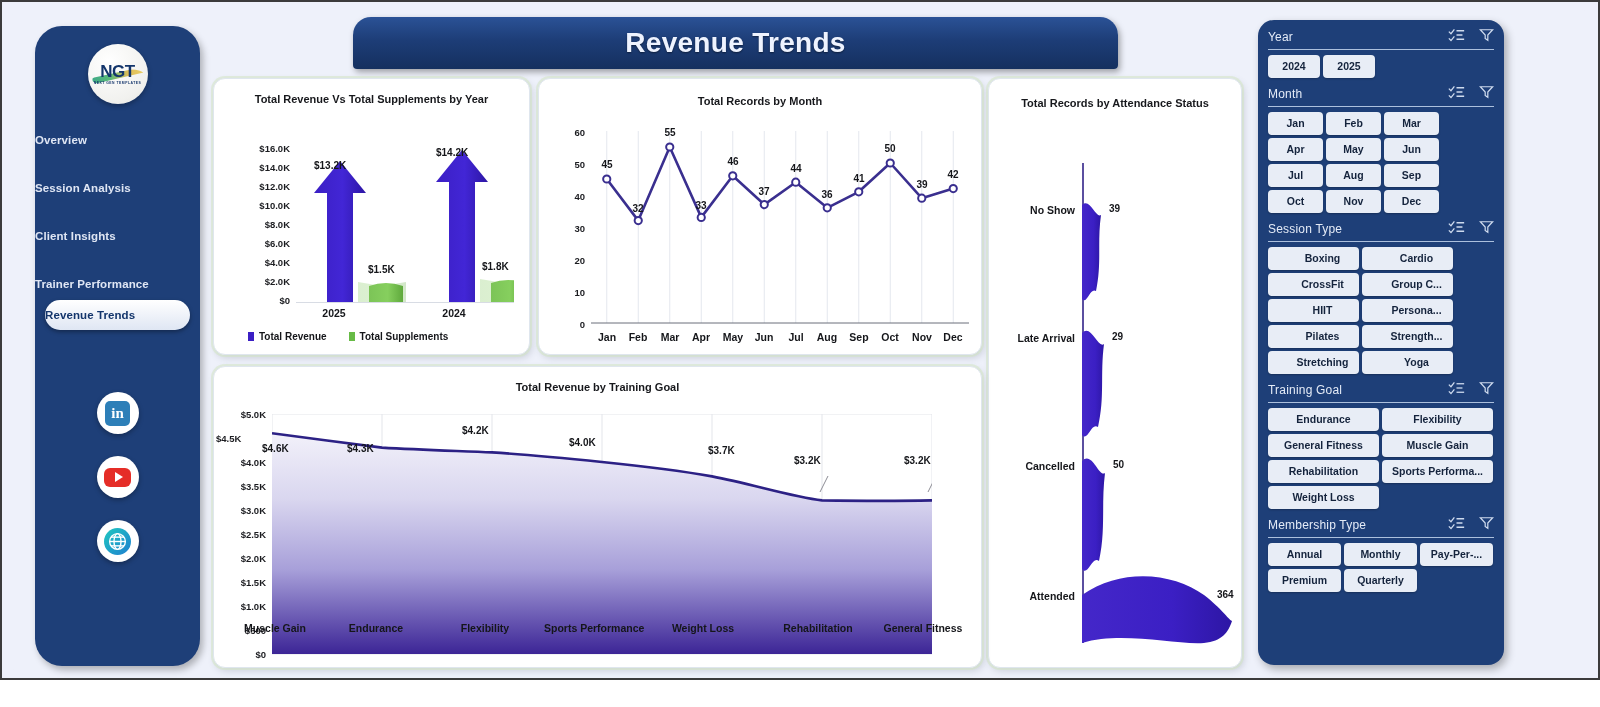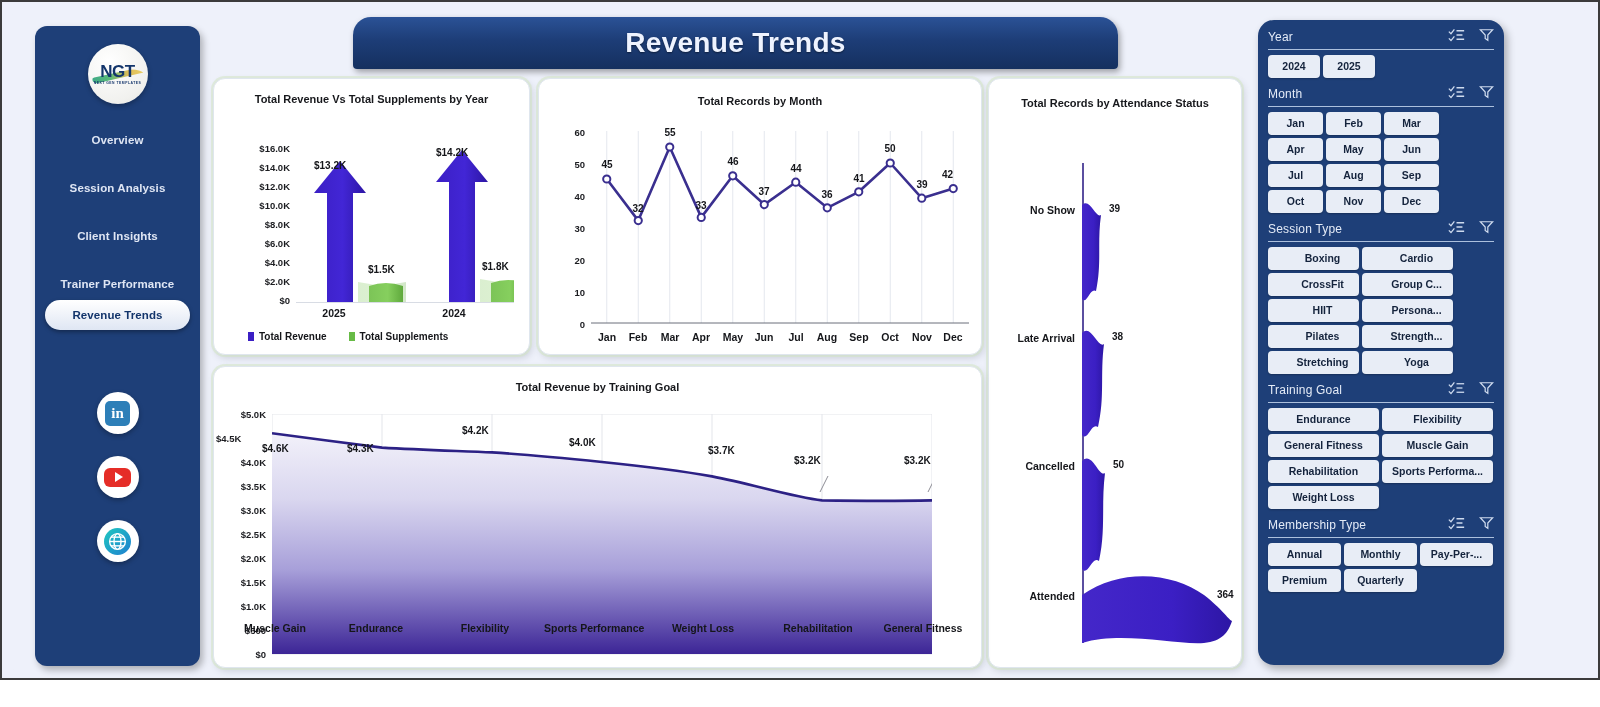--- a/index.html
+++ b/index.html
@@ -15,21 +15,21 @@
     box-sizing:border-box;
   }
   .inner{
     position:absolute;left:8px;top:6px;width:1580px;height:666px;
     background:#eef1fa;border-radius:14px;
   }
 
   
   .sidebar{
     position:absolute;left:25px;top:18px;width:165px;height:640px;
-    background:#1e3f78;border-radius:12px;
+    background:#1e3f78;border-radius:27px;
     box-shadow:3px 4px 7px rgba(0,0,0,.28);
   }
   .logo-wrap{
     position:absolute;left:50%;top:18px;transform:translateX(-50%);
     width:60px;height:60px;border-radius:50%;
     background:radial-gradient(circle at 35% 30%,#ffffff 0%,#f1f1ee 70%,#e3e3dd 100%);
     box-shadow:0 2px 5px rgba(0,0,0,.3);
     display:flex;align-items:center;justify-content:center;flex-direction:column;
     overflow:hidden;
   }
@@ -42,21 +42,21 @@
     border-radius:50%;
     background:linear-gradient(90deg,#1f9d74 0%,#3fae62 35%,#d8b13a 70%,#e8c84e 100%);
     opacity:.85;transform:rotate(-7deg);z-index:1;
     clip-path:polygon(0 35%,100% 0,100% 40%,0 80%);
   }
   .logo-sub{
     font-size:3.4px;font-weight:bold;color:#14356b;letter-spacing:.5px;
     margin-top:1px;position:relative;z-index:2;
   }
   .nav-item{
-    position:absolute;left:0;width:165px;text-align:center;
+    position:absolute;left:0;width:165px;
     font-size:11.5px;font-weight:bold;color:#dfe6f4;
     letter-spacing:.1px;
   }
   .nav-item.active{
     left:10px;width:145px;height:30px;line-height:30px;
     background:linear-gradient(180deg,#ffffff 0%,#dfe6f3 100%);
     color:#13356b;border-radius:15px;
     box-shadow:0 2px 4px rgba(0,0,0,.35);
   }
   .social{
@@ -299,21 +299,21 @@
     <div class="val-lbl" style="left:88px;top:124px;width:22px;text-align:center;">32</div>
     <div class="val-lbl" style="left:120px;top:48px;width:22px;text-align:center;">55</div>
     <div class="val-lbl" style="left:151px;top:121px;width:22px;text-align:center;">33</div>
     <div class="val-lbl" style="left:183px;top:77px;width:22px;text-align:center;">46</div>
     <div class="val-lbl" style="left:214px;top:107px;width:22px;text-align:center;">37</div>
     <div class="val-lbl" style="left:246px;top:84px;width:22px;text-align:center;">44</div>
     <div class="val-lbl" style="left:277px;top:110px;width:22px;text-align:center;">36</div>
     <div class="val-lbl" style="left:309px;top:94px;width:22px;text-align:center;">41</div>
     <div class="val-lbl" style="left:340px;top:64px;width:22px;text-align:center;">50</div>
     <div class="val-lbl" style="left:372px;top:100px;width:22px;text-align:center;">39</div>
-    <div class="val-lbl" style="left:403px;top:90px;width:22px;">42</div>
+    <div class="val-lbl" style="left:403px;top:90px;width:22px;text-align:center;">42</div>
 
     <div class="cat-lbl" style="left:53px;top:252px;width:30px;">Jan</div>
     <div class="cat-lbl" style="left:84px;top:252px;width:30px;">Feb</div>
     <div class="cat-lbl" style="left:116px;top:252px;width:30px;">Mar</div>
     <div class="cat-lbl" style="left:147px;top:252px;width:30px;">Apr</div>
     <div class="cat-lbl" style="left:179px;top:252px;width:30px;">May</div>
     <div class="cat-lbl" style="left:210px;top:252px;width:30px;">Jun</div>
     <div class="cat-lbl" style="left:242px;top:252px;width:30px;">Jul</div>
     <div class="cat-lbl" style="left:273px;top:252px;width:30px;">Aug</div>
     <div class="cat-lbl" style="left:305px;top:252px;width:30px;">Sep</div>
@@ -344,21 +344,21 @@
 
       <path d="M0,432 C40,404 92,410 122,432 C140,446 146,456 150,458 C146,470 140,478 122,480 C92,482 40,468 0,480 Z" fill="url(#flagG)"></path>
     </svg>
 
     <div class="cat-lbl" style="left:6px;top:125px;width:80px;text-align:right;">No Show</div>
     <div class="cat-lbl" style="left:6px;top:253px;width:80px;text-align:right;">Late Arrival</div>
     <div class="cat-lbl" style="left:6px;top:381px;width:80px;text-align:right;">Cancelled</div>
     <div class="cat-lbl" style="left:6px;top:511px;width:80px;text-align:right;">Attended</div>
 
     <div class="val-lbl" style="left:120px;top:124px;">39</div>
-    <div class="val-lbl" style="left:123px;top:252px;">38</div>
+    <div class="val-lbl" style="left:123px;top:252px;">29</div>
     <div class="val-lbl" style="left:124px;top:380px;">50</div>
     <div class="val-lbl" style="left:228px;top:510px;">364</div>
   </div>
 
   <div class="card" id="card-training-goal">
     <div class="card-title" style="top:14px;">Total Revenue by Training Goal</div>
 
     <div class="axis-lbl" style="left:2px;top:42px;width:50px;text-align:right;">$5.0K</div>
     <div class="axis-lbl" style="left:2px;top:66px;width:50px;text-align:left;">$4.5K</div>
     <div class="axis-lbl" style="left:2px;top:90px;width:50px;text-align:right;">$4.0K</div>

